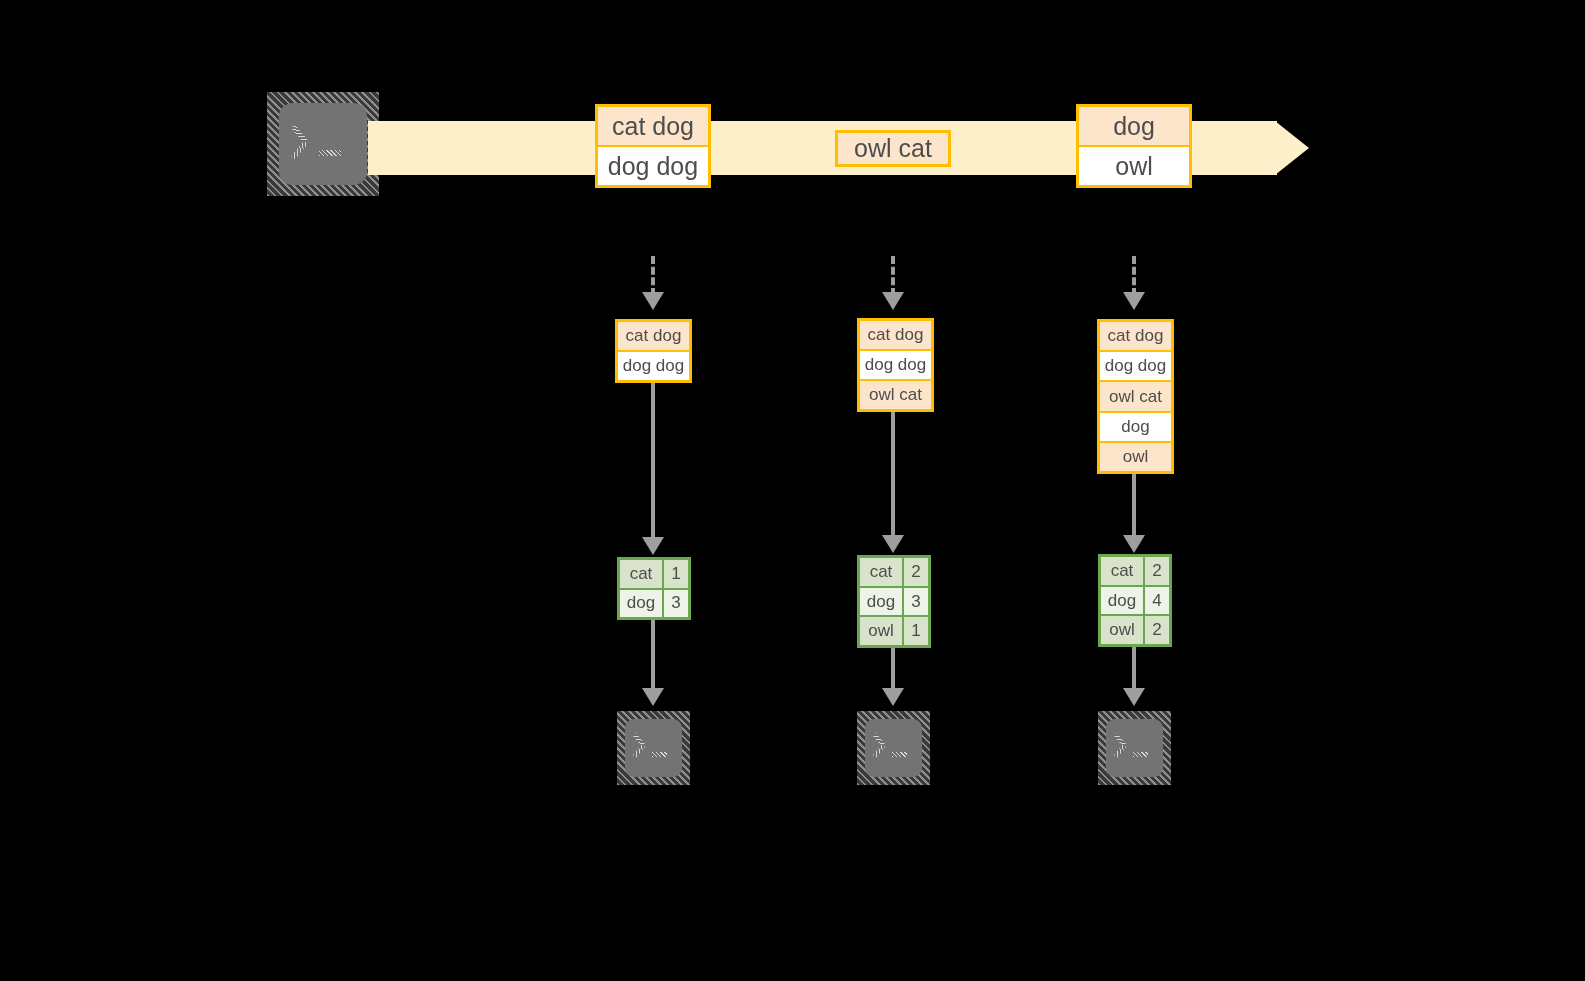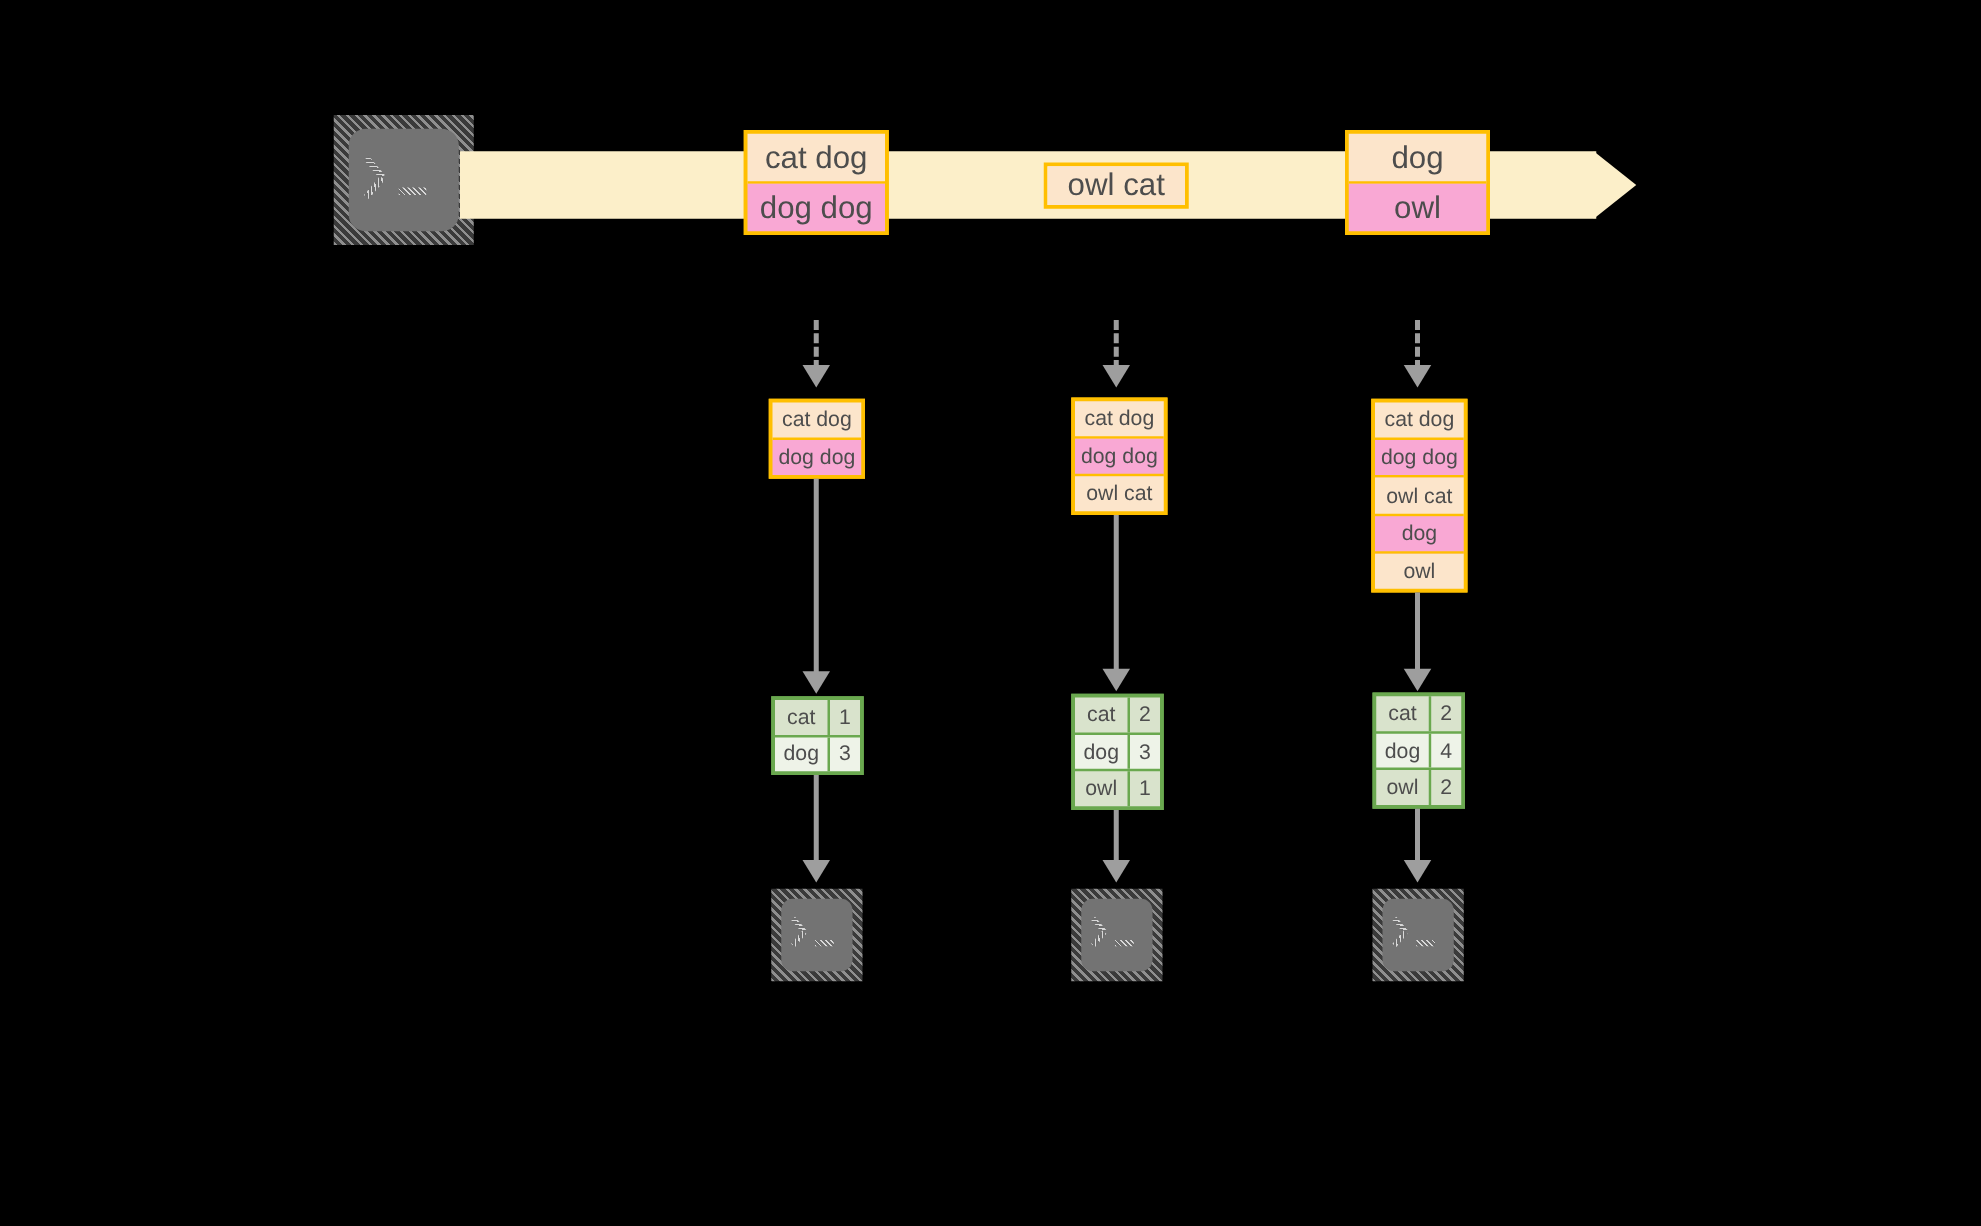--- a/index.html
+++ b/index.html
@@ -74,21 +74,21 @@
     display: flex;
     align-items: center;
     justify-content: center;
     color: #4d4d4d;
     background: #FCE5CB;
     border-bottom: 2px solid #FFBF00;
     box-sizing: border-box;
     white-space: nowrap;
   }
   .ocell:last-child { border-bottom: none; }
-  .ocell.alt { background: #f9a8d4; }
+  .ocell.alt { background: #ffffff; }
 
   
   .obox.big .ocell { font-size: 25px; }
   
   .obox.small .ocell { font-size: 17px; }
 
   
   .gbox {
     position: absolute;
     border: 3px solid #6AA84F;

